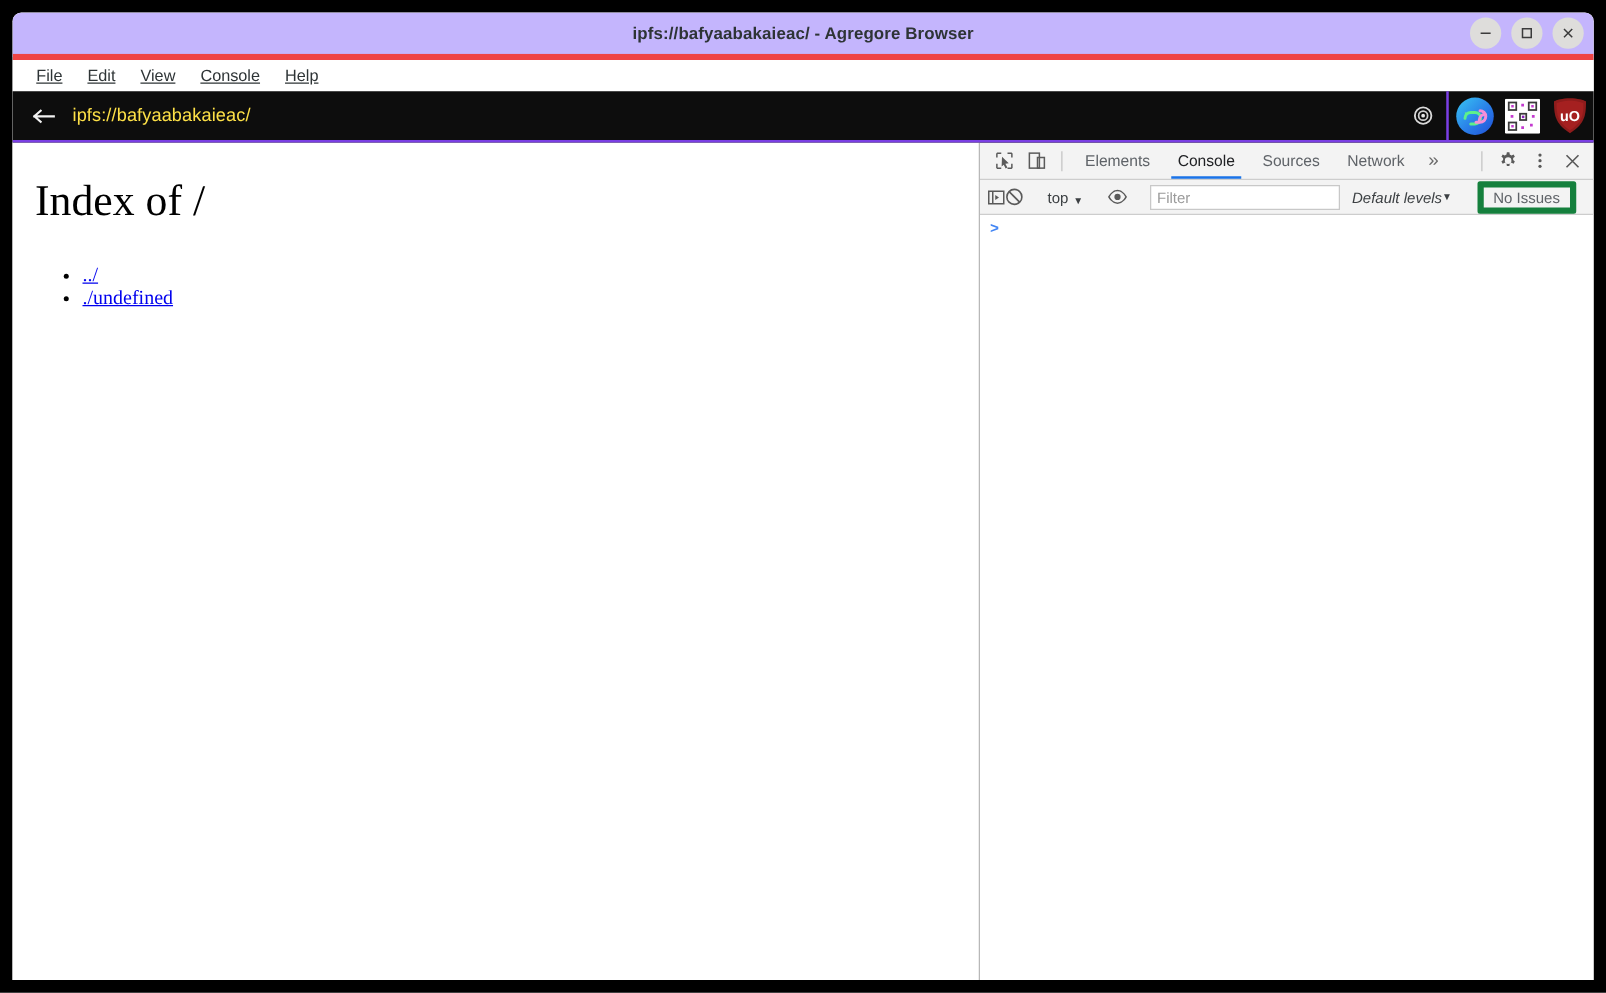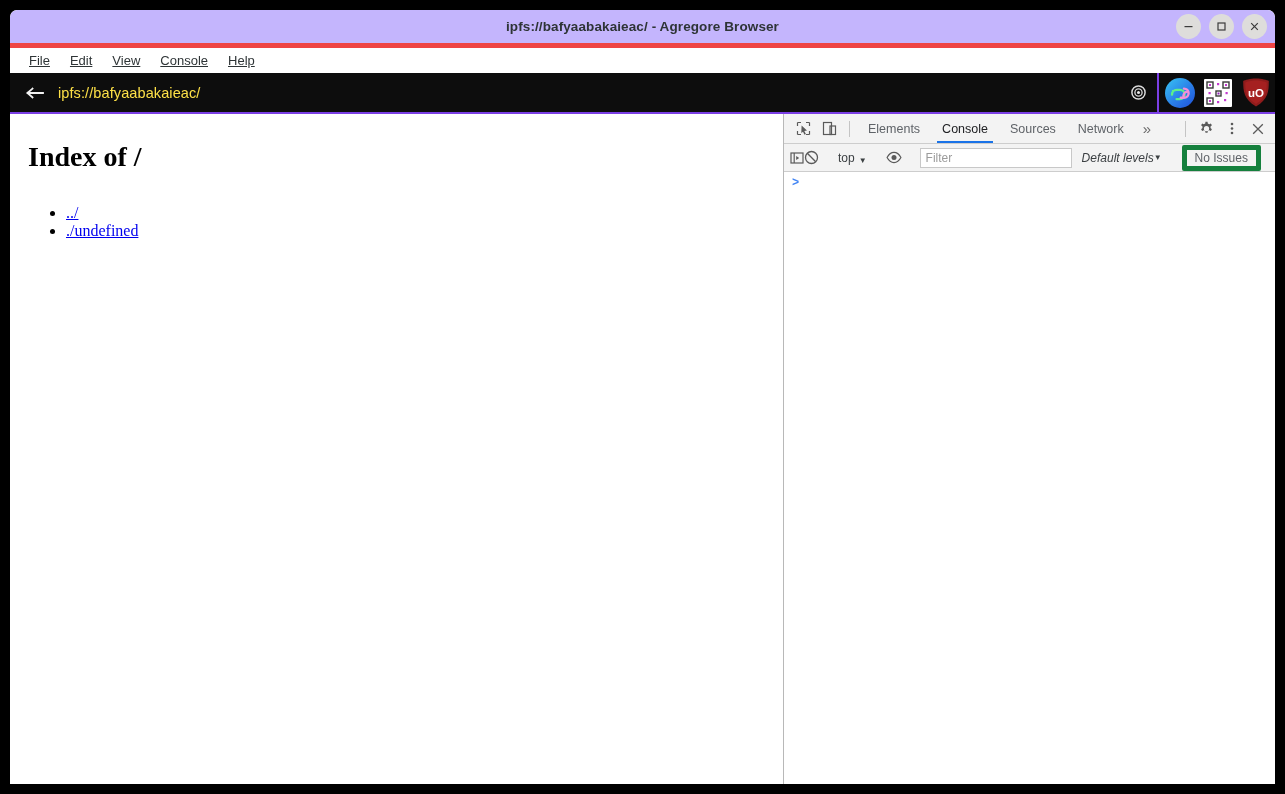--- a/index.html
+++ b/index.html
@@ -155,22 +155,22 @@
     width: 757px;
     min-width: 757px;
     background: #ffffff;
     border-right: 1px solid #b8b8b8;
     padding: 8px 8px 0 8px;
     overflow: hidden;
     font-family: "Liberation Serif", serif;
   }
   #page-heading {
     font-family: "Liberation Serif", serif;
-    font-size: 28px;
-    font-weight: bold;
+    font-size: 35px;
+    font-weight: normal;
     color: #000000;
     margin: 19px 0 0 10px;
   }
   #dir-list {
     margin: 31px 0 0 0;
     padding-left: 48px;
     list-style: disc;
   }
   #dir-list li {
     font-family: "Liberation Serif", serif;

